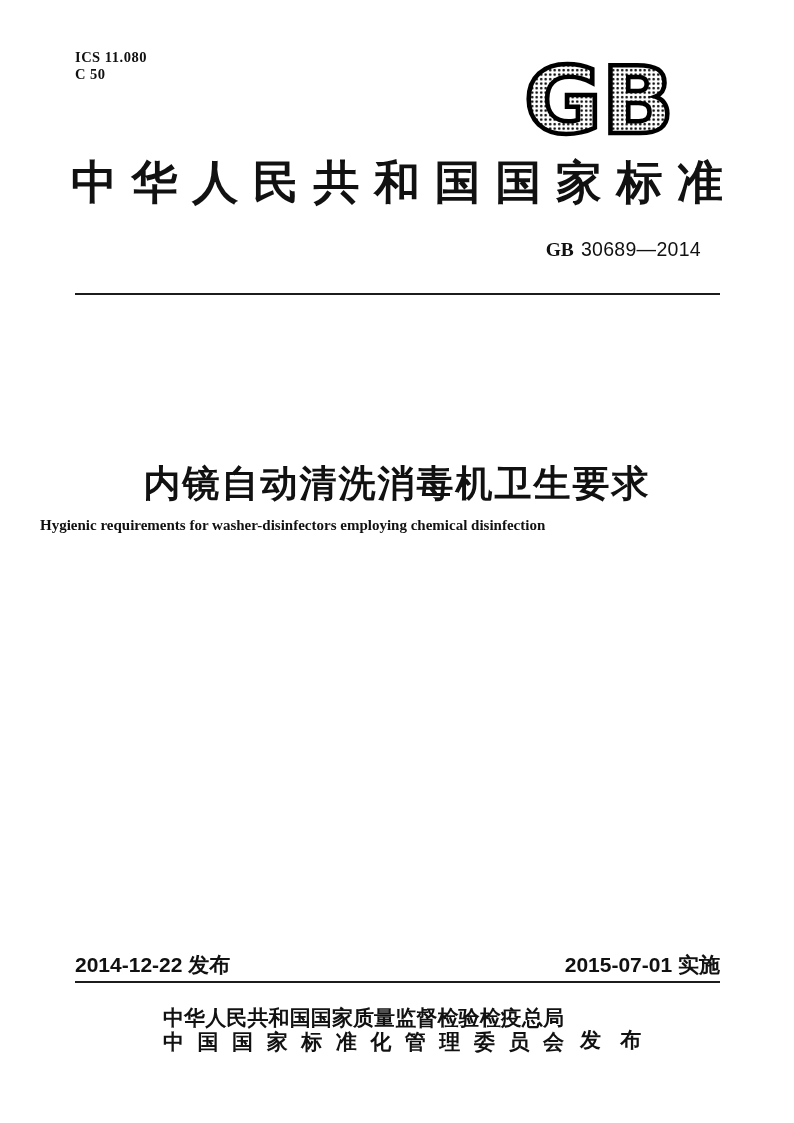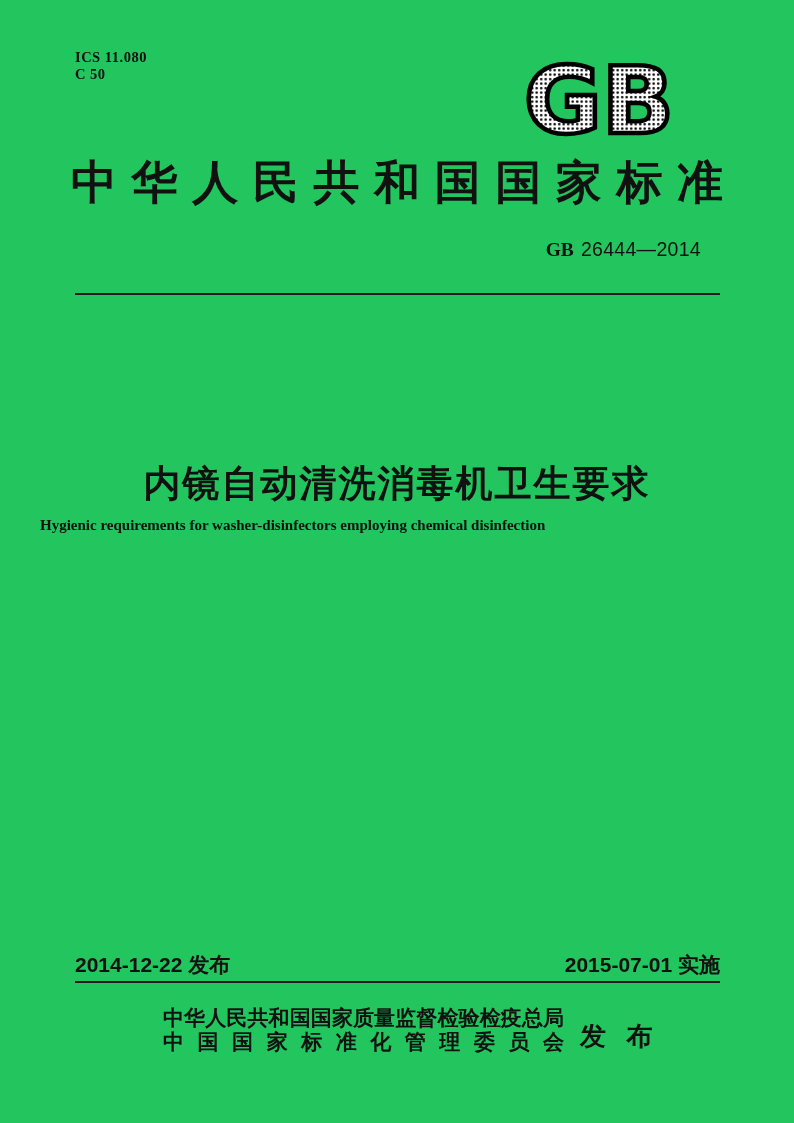--- a/index.html
+++ b/index.html
@@ -1,21 +1,21 @@
 <!DOCTYPE html>
 <html><head>
 <meta charset="utf-8">
 <style>
   html, body { margin: 0; padding: 0; background: #e8e8e8; }
   .page {
     position: relative;
     width: 794px;
     height: 1123px;
     margin: 0 auto;
-    background: #22c55e;
+    background: #ffffff;
     color: #111111;
     font-family: "Liberation Serif", "DejaVu Serif", serif;
     overflow: hidden;
   }
   .ics-block {
     position: absolute;
     left: 75px;
     top: 49px;
     font-size: 14.5px;
     font-weight: bold;
@@ -119,21 +119,21 @@
     width: 401px;
     font-size: 21px;
     font-weight: bold;
     line-height: 23.5px;
     text-align: justify;
     text-align-last: justify;
     font-family: "Liberation Serif", "DejaVu Serif", serif;
   }
   .issue-label {
     margin-left: 16px;
-    font-size: 26px;
+    font-size: 21px;
     font-weight: bold;
     letter-spacing: 7px;
     white-space: nowrap;
     font-family: "Liberation Serif", "DejaVu Serif", serif;
   }
 </style>
 </head>
 <body>
 
 <div class="page">
@@ -151,21 +151,21 @@
           <circle cx="2.2" cy="2.2" r="1.25" fill="#000000"></circle>
         </pattern>
       </defs>
       <text x="78" y="74" text-anchor="middle" font-family="'DejaVu Sans', sans-serif" font-weight="bold" font-size="92" textLength="150" lengthAdjust="spacingAndGlyphs" fill="url(#halftone)" stroke="#000000" stroke-width="4.5">GB</text>
     </svg>
   </div>
 
   <div class="national-title">中华人民共和国国家标准</div>
 
   <div class="std-no">
-    <span class="prefix">GB</span><span class="digits">26444—2014</span>
+    <span class="prefix">GB</span><span class="digits">30689—2014</span>
   </div>
 
   <div class="rule-top"></div>
 
   <div class="title-cn">内镜自动清洗消毒机卫生要求</div>
 
   <div class="title-en">
     <div>Hygienic requirements for washer-disinfectors employing chemical disinfection</div>
   </div>
 

